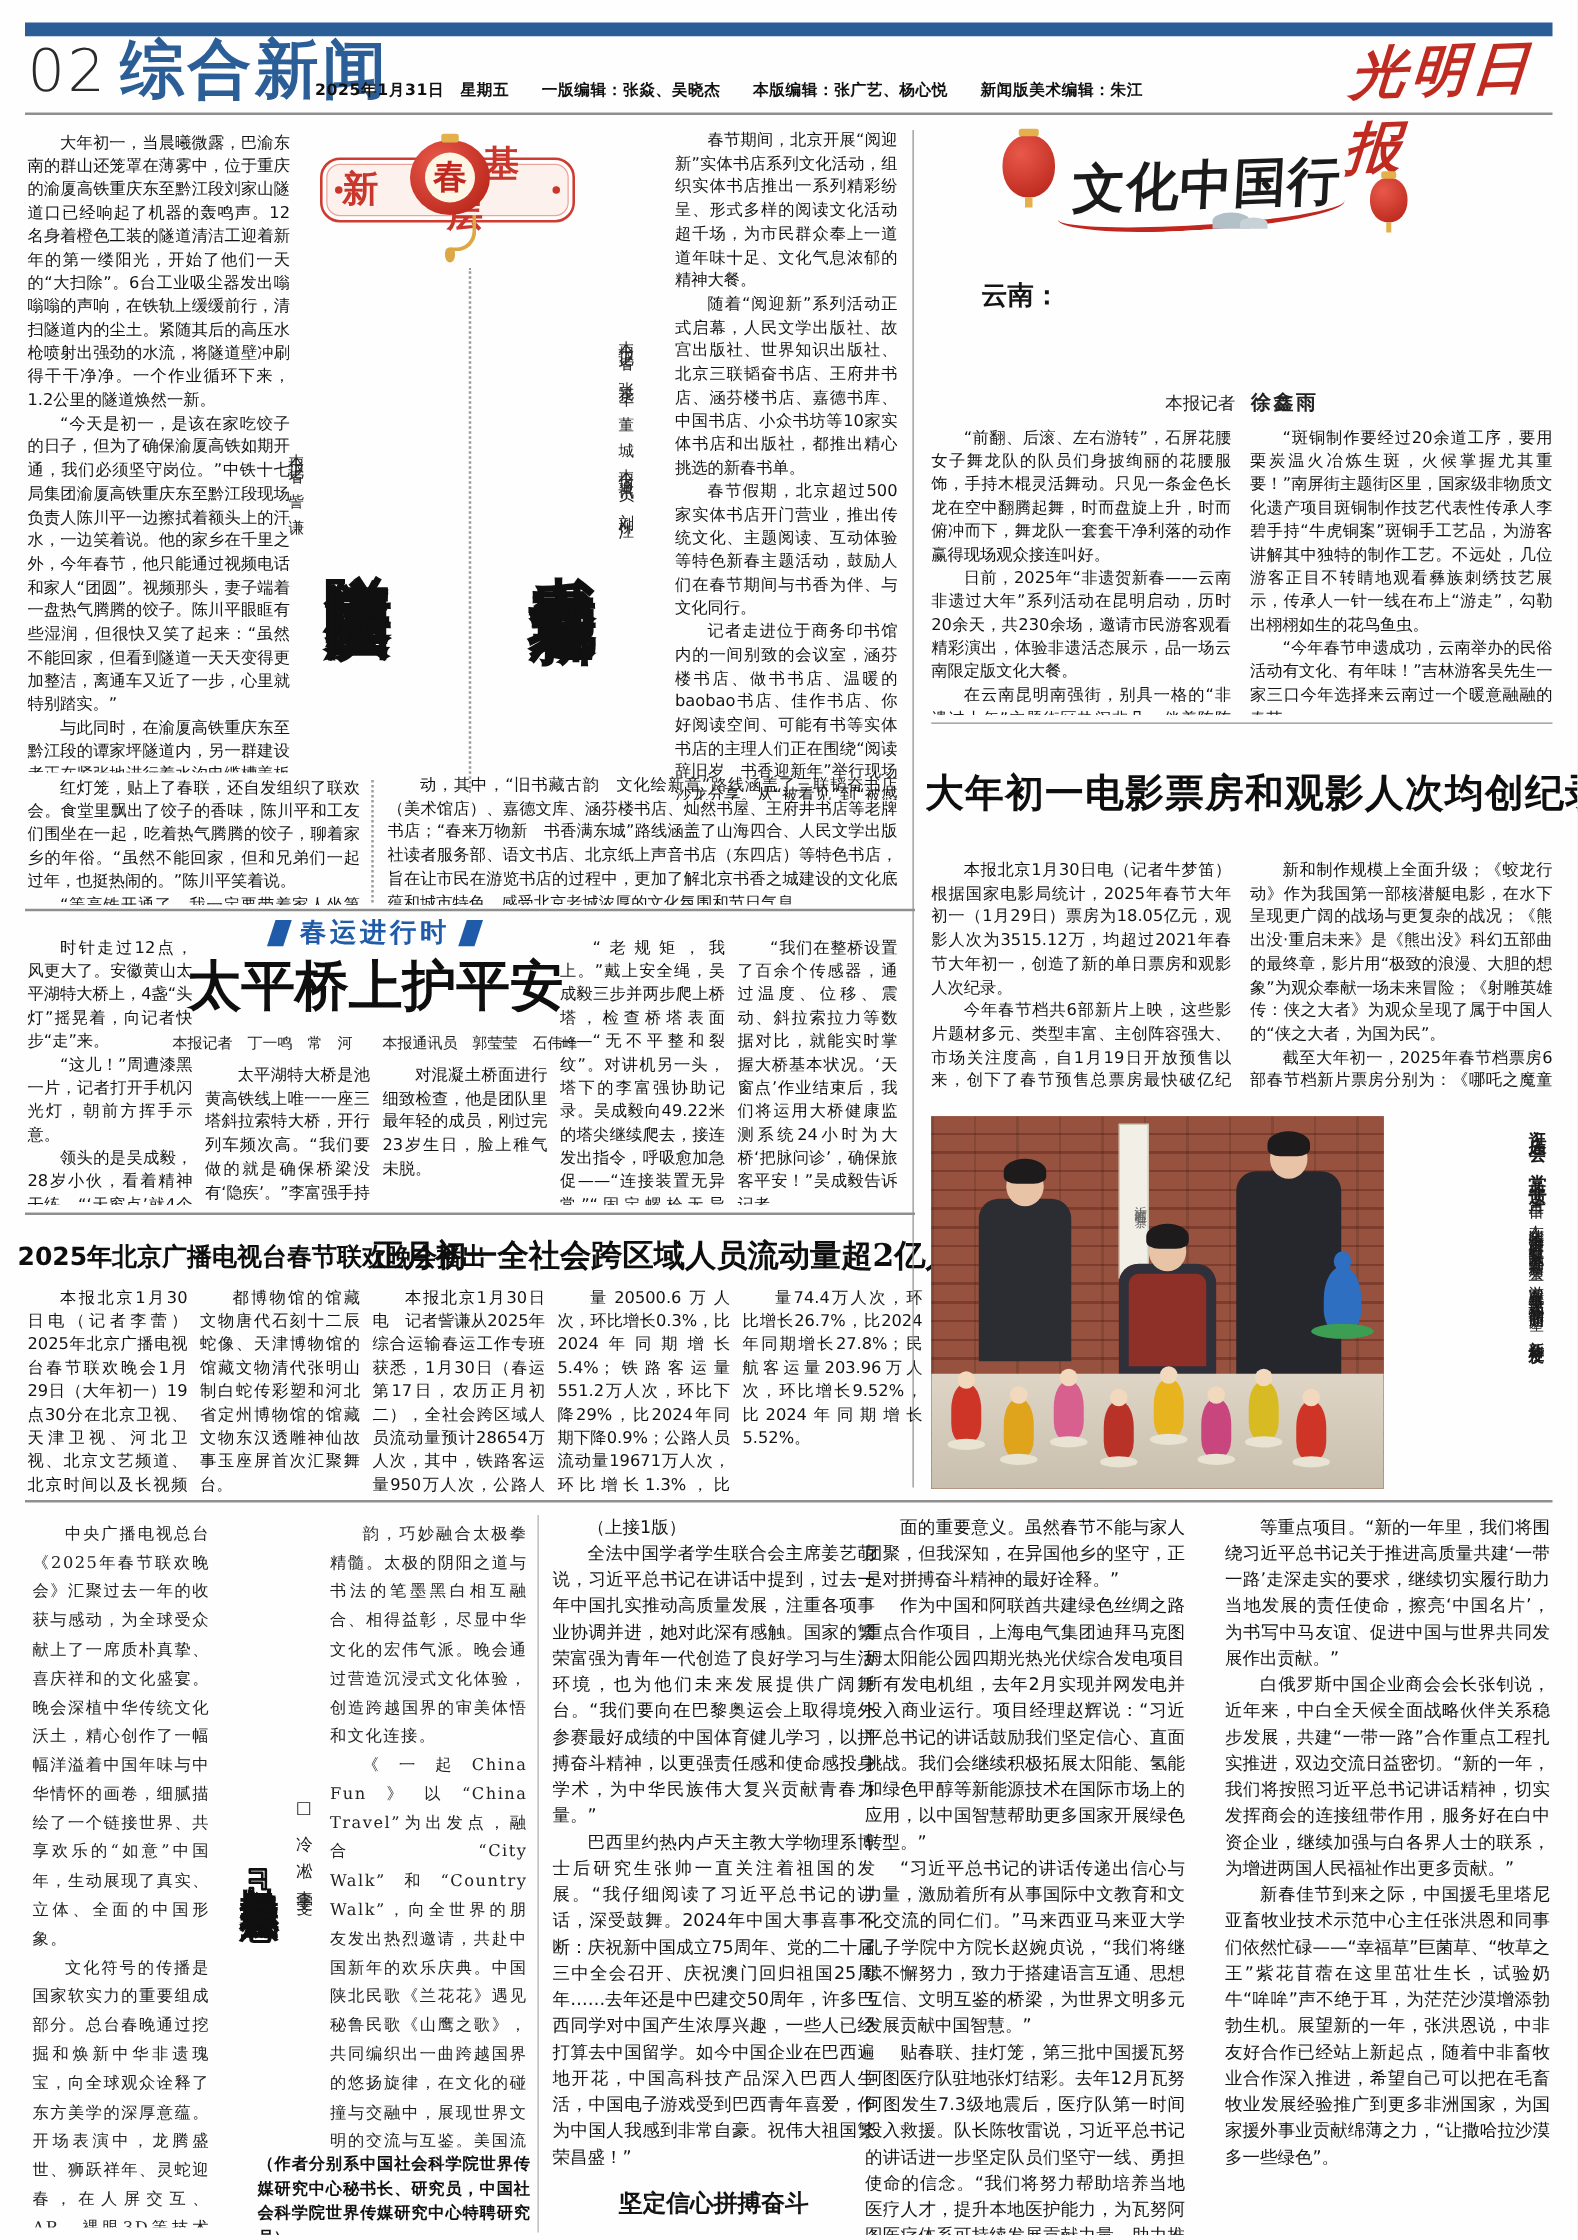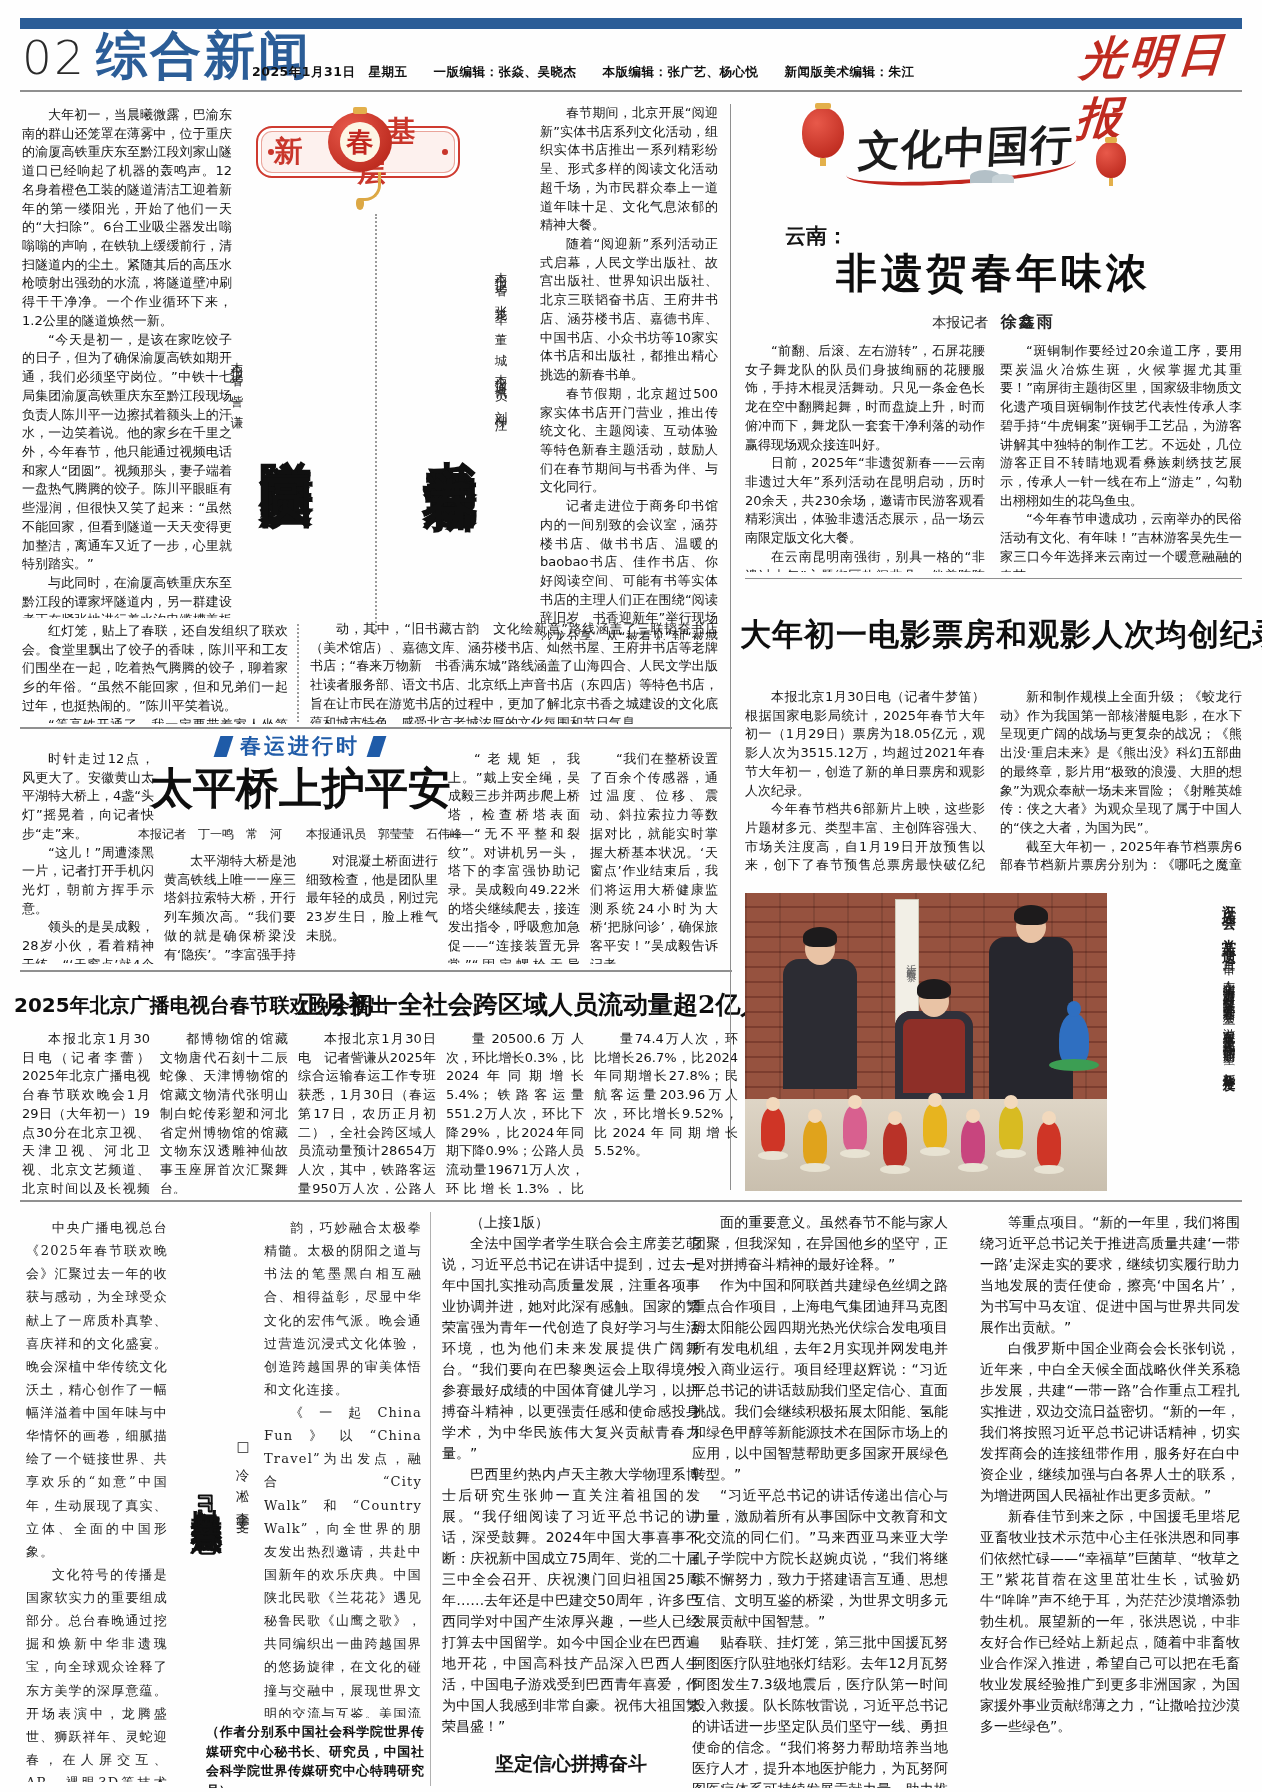--- a/index.html
+++ b/index.html
@@ -194,21 +194,20 @@
   <div class="rule" style="left:730px;top:104px;width:1px;height:1086px;"></div>
 
   <div class="abs" id="badge-wh">
     <div class="wh-lan big"></div>
     <div class="wh-text">文化中国行</div>
     <div class="wh-swoosh"></div>
     <div class="wh-hill"></div>
     <div class="wh-lan small"></div>
   </div>
   <div class="abs" style="left:742px;top:222px;font-size:21px;font-weight:bold;margin-left:43px;">云南：</div>
-  <div class="headline" style="left:745px;top:246px;width:497px;font-size:41px;letter-spacing:4px;">非遗贺春年味浓</div>
   <div class="byline-row" style="left:745px;top:312px;width:497px;font-size:14px;">
     <span>本报记者</span>
     <b style="font-family:'DejaVu Serif',serif;font-size:16px;letter-spacing:2px;margin-left:8px;">徐鑫雨</b>
   </div>
   <div class="col" style="left:745px;top:342px;width:240px;height:230px;">
       <p class="para">“前翻、后滚、左右游转”，石屏花腰女子舞龙队的队员们身披绚丽的花腰服饰，手持木棍灵活舞动。只见一条金色长龙在空中翻腾起舞，时而盘旋上升，时而俯冲而下，舞龙队一套套干净利落的动作赢得现场观众接连叫好。</p>
       <p class="para">日前，2025年“非遗贺新春——云南非遗过大年”系列活动在昆明启动，历时20余天，共230余场，邀请市民游客观看精彩演出，体验非遗活态展示，品一场云南限定版文化大餐。</p>
       <p class="para">在云南昆明南强街，别具一格的“非遗过大年”主题街区热闹非凡。伴着阵阵锣鼓声，舞龙、舞狮、写春联、猜灯谜等年味十足的传统春节民俗活动赢得欢呼声此起彼伏，目瑙纵歌、彝族打歌等颇具云南特色的少数民族展演节目精彩纷呈，非遗互动体验区内，白族扎染、彝族刺绣等各具特色的手工艺品琳琅满目。</p>
     </div>
   <div class="col" style="left:1000px;top:342px;width:242px;height:230px;">

